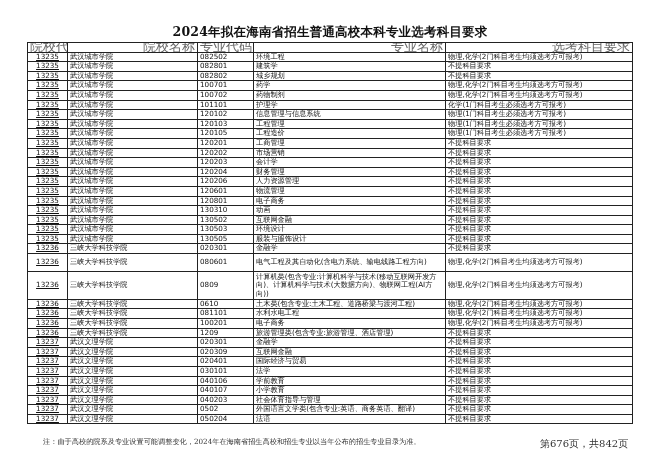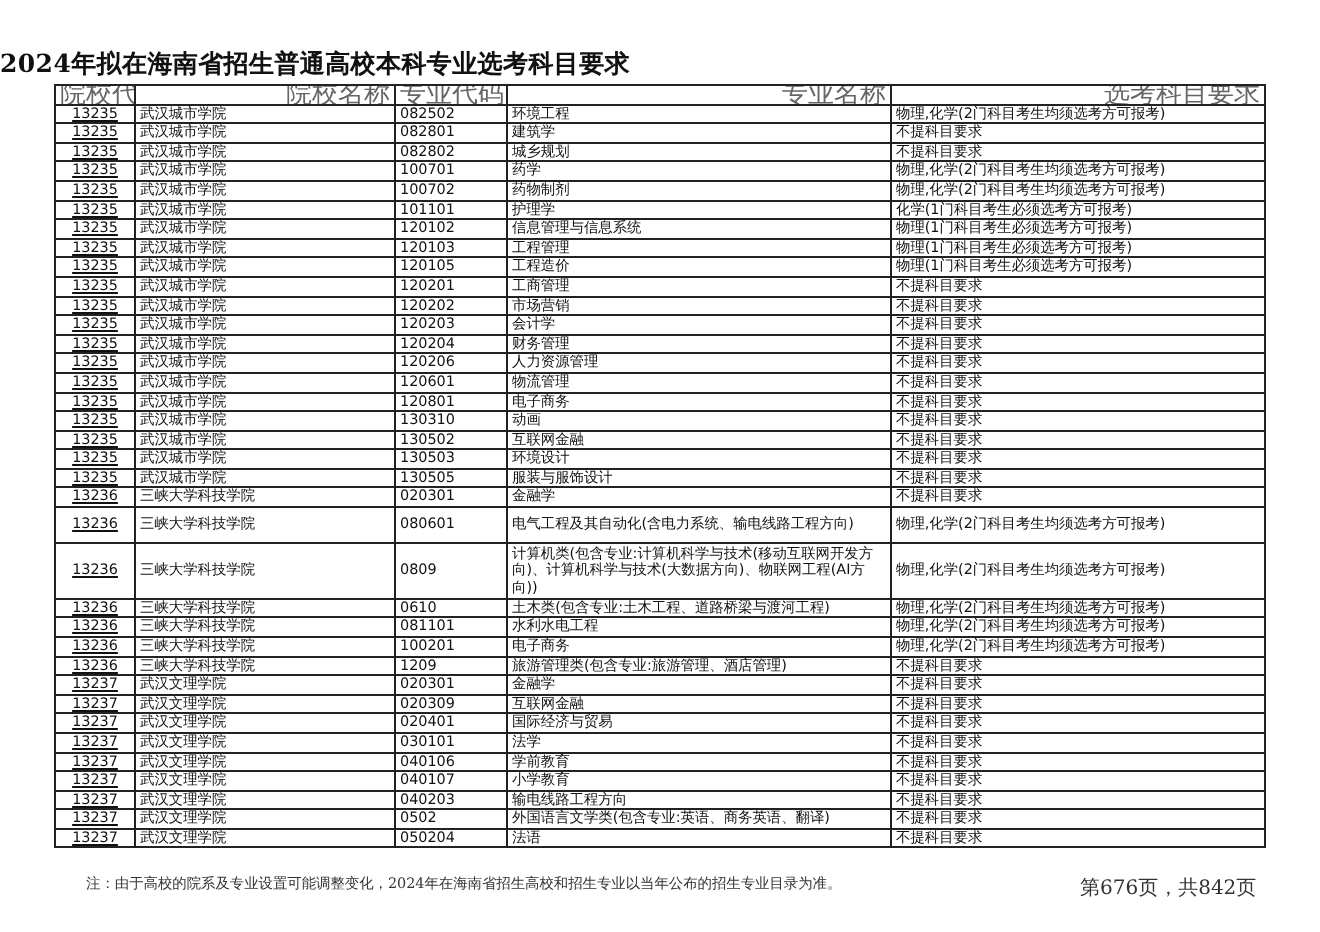--- a/index.html
+++ b/index.html
@@ -1,17 +1,17 @@
 <!DOCTYPE html>
 <html><head>
 <meta charset="utf-8">
 <style>
   html, body { margin:0; padding:0; background:#ffffff; }
   body { width:660px; height:466px; position:relative; overflow:hidden; font-family:"DejaVu Sans", sans-serif; color:#111; }
-  .title { position:absolute; left:0; top:24px; width:660px; text-align:left; font-family:"DejaVu Serif", serif; font-weight:bold; font-size:12.5px; letter-spacing:0.2px; }
+  .title { position:absolute; left:0; top:24px; width:660px; text-align:center; font-family:"DejaVu Serif", serif; font-weight:bold; font-size:12.5px; letter-spacing:0.2px; }
   table { position:absolute; left:27px; top:42px; border-collapse:collapse; table-layout:fixed; width:605px; }
   td, th { border:1px solid #222; padding:0 2px; font-size:7.2px; line-height:8.6px; height:8.6px; white-space:nowrap; overflow:hidden; font-weight:normal; }
   th { font-family:Liberation Sans, sans-serif; color:#666; text-align:right; font-size:13px; }
   td.c0 { text-align:center;text-decoration:underline; }
   td.wrap { white-space:normal; }
   tr.tall2 td { height:17.2px; }
   tr.tall3 td { height:26.5px; }
   .footer-note { position:absolute; left:43px; top:437px; font-family:"DejaVu Serif", serif; font-size:7.2px; color:#333; }
   .footer-page { position:absolute; left:540px; top:437px; font-family:"DejaVu Serif", serif; font-size:10px; color:#333; }
 </style>
@@ -266,21 +266,21 @@
         <td class="c0">13237</td>
         <td class="c1">武汉文理学院</td>
         <td class="c2">040107</td>
         <td class="c3">小学教育</td>
         <td class="c4">不提科目要求</td>
       </tr>
       <tr>
         <td class="c0">13237</td>
         <td class="c1">武汉文理学院</td>
         <td class="c2">040203</td>
-        <td class="c3">输电线路工程方向</td>
+        <td class="c3">社会体育指导与管理</td>
         <td class="c4">不提科目要求</td>
       </tr>
       <tr>
         <td class="c0">13237</td>
         <td class="c1">武汉文理学院</td>
         <td class="c2">0502</td>
         <td class="c3">外国语言文学类(包含专业:英语、商务英语、翻译)</td>
         <td class="c4">不提科目要求</td>
       </tr>
       <tr>

